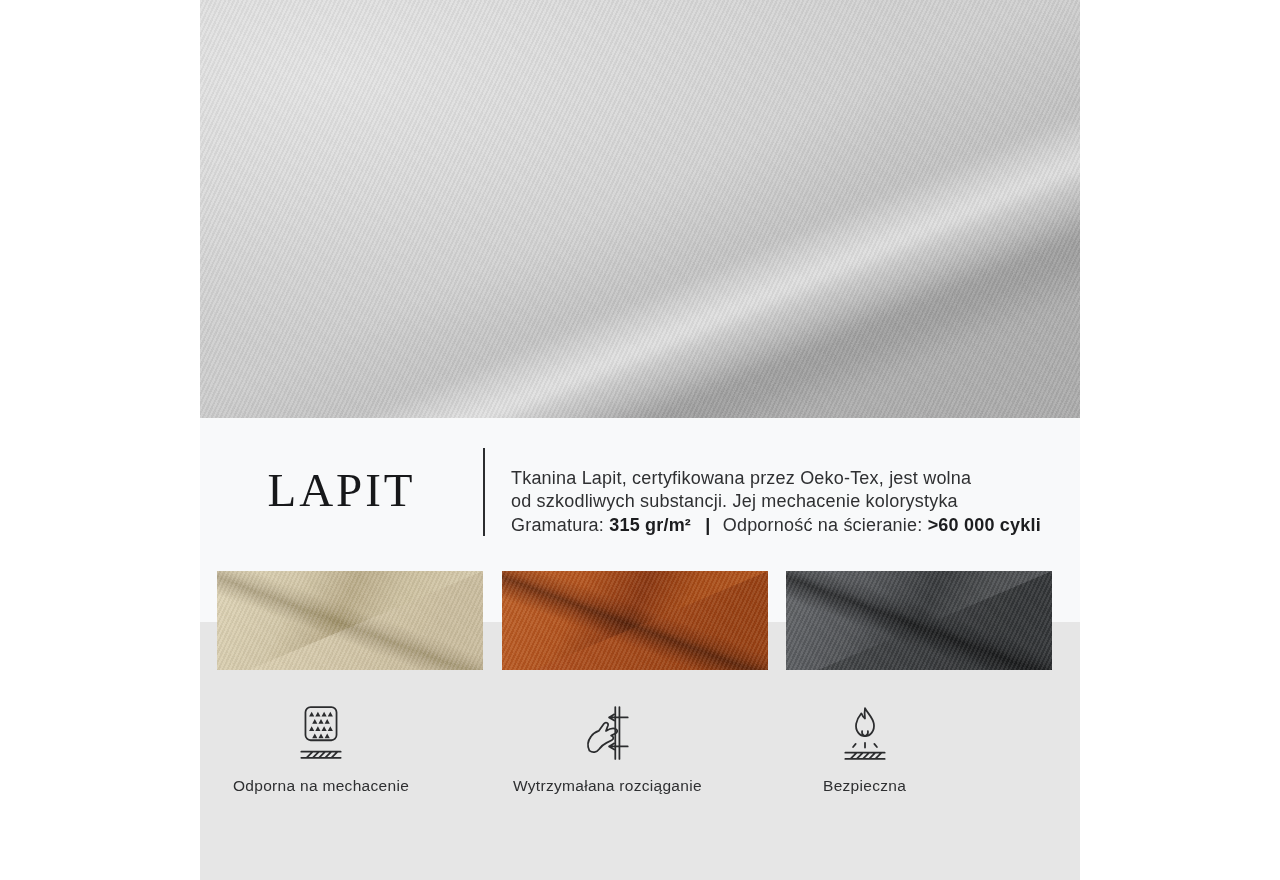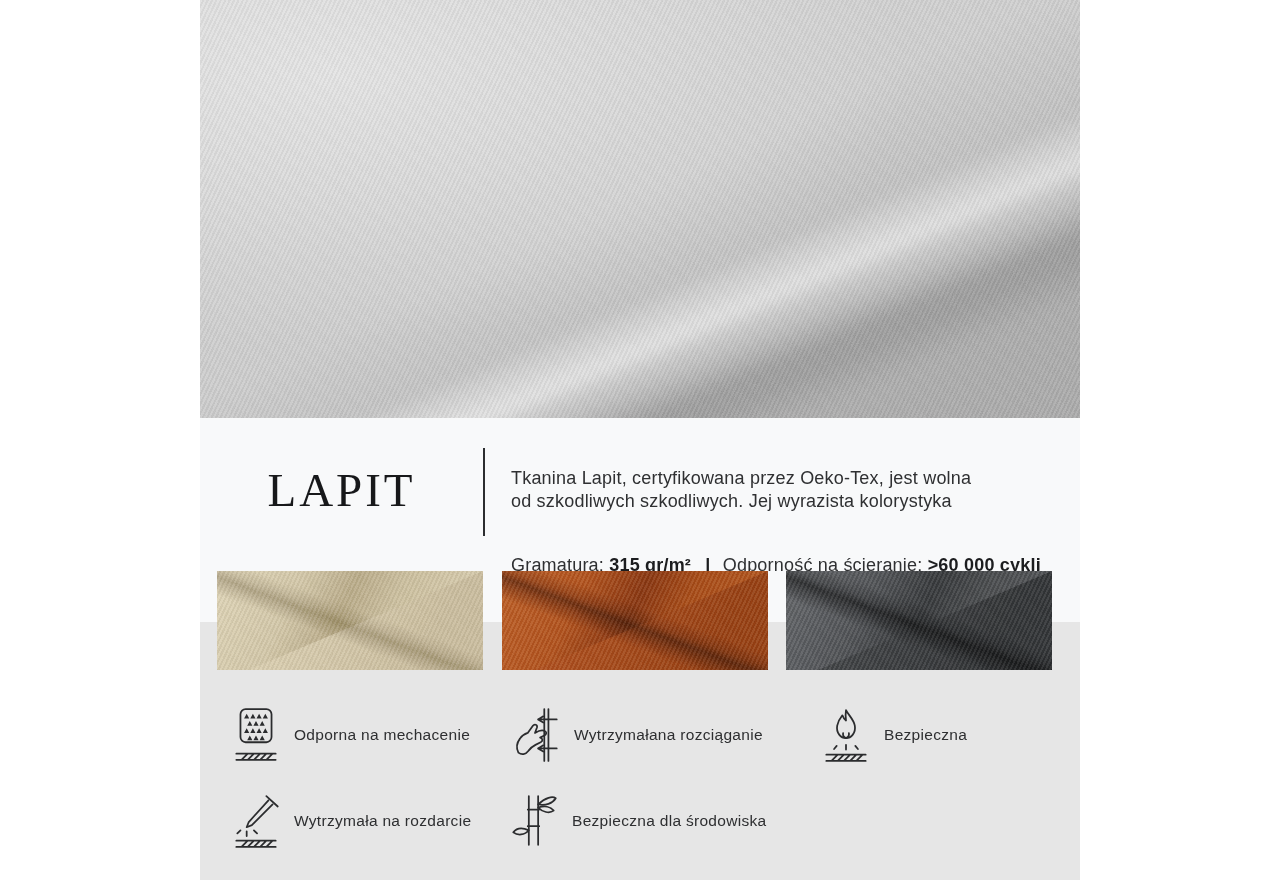--- a/index.html
+++ b/index.html
@@ -27,21 +27,21 @@
 
   
   .info { position:absolute; left:200px; top:418px; width:880px; height:204px; background:#f8f9fa; }
   .brand-title { position:absolute; left:0; top:49px; width:283px; text-align:center;
           font-family:"Liberation Serif", serif; font-size:47px; line-height:1; letter-spacing:3px;
           color:#17181a; font-weight:400; }
   .divider { position:absolute; left:283px; top:30px; width:2px; height:88px; background:#2c2d2f; }
   .desc { position:absolute; left:311px; top:49px; width:560px; font-size:18px; line-height:23.4px;
           color:#2f3032; letter-spacing:.2px; }
   .desc-line { display:block; }
-  .spec-line { display:block; white-space:nowrap;margin-top:40px; }
+  .spec-line { display:block; white-space:nowrap; }
   .spec-label { font-weight:400; }
   .spec-value { font-weight:700; color:#1c1d1f; }
   .spec-sep { font-weight:700; margin:0 7px 0 9px; color:#1c1d1f; }
 
   
   .bottom-band { position:absolute; left:200px; top:622px; width:880px; height:258px; background:#e6e6e6; }
 
   
   .swatch { position:absolute; top:571px; width:266px; height:99px; overflow:hidden; }
   .swatch .layer { position:absolute; inset:0; }
@@ -49,21 +49,21 @@
   .sw1-under { clip-path:polygon(100% 0,100% 100%,12% 100%); background:linear-gradient(115deg,#d8cba9 20%,#c4b592 80%); }
   .sw1-shadow { background:linear-gradient(to top right, transparent 38%, rgba(92,76,44,.38) 47%, rgba(92,76,44,.18) 51%, transparent 57%); }
   .sw2-roll { background:linear-gradient(115deg,#b55522 0%,#a84a1a 28%,#7c3210 48%,#9d4415 64%,#b0521f 100%); }
   .sw2-under { clip-path:polygon(100% 0,100% 100%,12% 100%); background:linear-gradient(115deg,#a8491c 20%,#8b3a11 80%); }
   .sw2-shadow { background:linear-gradient(to top right, transparent 36%, rgba(42,16,5,.55) 47%, rgba(42,16,5,.25) 51%, transparent 58%); }
   .sw3-roll { background:linear-gradient(115deg,#595b5e 0%,#494b4e 30%,#323436 50%,#434547 68%,#4d4f52 100%); }
   .sw3-under { clip-path:polygon(100% 0,100% 100%,12% 100%); background:linear-gradient(115deg,#3c3e40 20%,#2d2f31 80%); }
   .sw3-shadow { background:linear-gradient(to top right, transparent 36%, rgba(0,0,0,.5) 47%, rgba(0,0,0,.22) 51%, transparent 58%); }
 
   
-  .feature { position:absolute; display:flex; align-items:center; gap:15px; height:62px; }
+  .feature { position:absolute; display:flex; align-items:center; gap:15px; height:62px;flex-direction:column; }
   .f-icon { width:46px; height:58px; display:flex; align-items:center; justify-content:center; flex:0 0 auto; }
   .f-icon svg { width:46px; height:58px; stroke:#2b2c2e; stroke-width:1.7; fill:none;
                 stroke-linecap:round; stroke-linejoin:round; }
   .f-icon svg .fill { fill:#2b2c2e; stroke:none; }
   .f-label { font-size:15.5px; color:#2e2f31; letter-spacing:.3px; white-space:nowrap; }
 </style>
 </head>
 <body>
 
 <svg width="0" height="0" style="position:absolute" aria-hidden="true">
@@ -86,21 +86,21 @@
     <svg class="grain">
         <rect width="100%" height="100%" filter="url(#grainf)"></rect>
       </svg>
   </div>
 
   <div class="info">
     <div class="brand-title">LAPIT</div>
     <div class="divider"></div>
     <div class="desc">
       <span class="desc-line">Tkanina Lapit, certyfikowana przez Oeko-Tex, jest wolna</span>
-      <span class="desc-line">od szkodliwych szkodliwych. Jej wyrazista kolorystyka</span>
+      <span class="desc-line">od szkodliwych substancji. Jej mechacenie kolorystyka</span>
       <span class="spec-line">
         <span class="spec-label">Gramatura:</span>
         <span class="spec-value">315 gr/m²</span>
         <span class="spec-sep">|</span>
         <span class="spec-label">Odporność na ścieranie:</span>
         <span class="spec-value">&gt;60 000 cykli</span>
       </span>
     </div>
   </div>
 
@@ -165,39 +165,16 @@
       <svg viewBox="0 0 44 56">
         <path d="M22 4 c2.5 5 7.5 9 8.5 15 c1.2 7 -3.5 12 -8.5 12 c-5 0 -9.7 -5 -8.5 -12 c.8 -4.5 3 -7.5 5 -10 c.8 2.3 1.8 3.7 3.5 5 c-.5 -3.5 -.5 -7 0 -10 z"></path>
         <path d="M22 31 c2 -.8 3.2 -2.6 2.8 -4.8 M22 31 c-2 -.8 -3.2 -2.6 -2.8 -4.8"></path>
         <path d="M13 38.5 l-2.5 3 M22 37.5 v4.5 M31 38.5 l2.5 3"></path>
         <path d="M3 47 H41 M3 53 H41 M8 53 L14 47 M14 53 L20 47 M20 53 L26 47 M26 53 L32 47 M32 53 L38 47"></path>
       </svg>
     </span>
     <span class="f-label">Bezpieczna</span>
   </div>
 
-  <div class="feature" style="left:233px; top:790px;">
-    <span class="f-icon">
-      <svg viewBox="0 0 44 56">
-        <path d="M32 4 L43 14"></path>
-        <path d="M34 8 L15 29 M38 12 L18 32 M15 29 L13 34 L18 32"></path>
-        <path d="M7 37 l-3 3 M13 38 v4.5 M20 37 l3 3"></path>
-        <path d="M3 47 H41 M3 53 H41 M8 53 L14 47 M14 53 L20 47 M20 53 L26 47 M26 53 L32 47 M32 53 L38 47"></path>
-      </svg>
-    </span>
-    <span class="f-label">Wytrzymała na rozdarcie</span>
-  </div>
 
-  <div class="feature" style="left:511px; top:790px;">
-    <span class="f-icon">
-      <svg viewBox="0 0 44 56">
-        <path d="M17 4 V51 M26 4 V51"></path>
-        <path d="M16 17 h11 M16 33 h11"></path>
-        <path d="M26 12 C33 5 40 4 43 6 C40 11 33 13.5 26 12 Z"></path>
-        <path d="M26 15 C32 13 38 14 41 18 C37 21 30 19.5 26 15 Z"></path>
-        <path d="M17 37 C10 34 5 35 2 39 C6 42 13 42 17 37 Z"></path>
-      </svg>
-    </span>
-    <span class="f-label">Bezpieczna dla środowiska</span>
-  </div>
 
 
 </div>
 
 </body></html>

